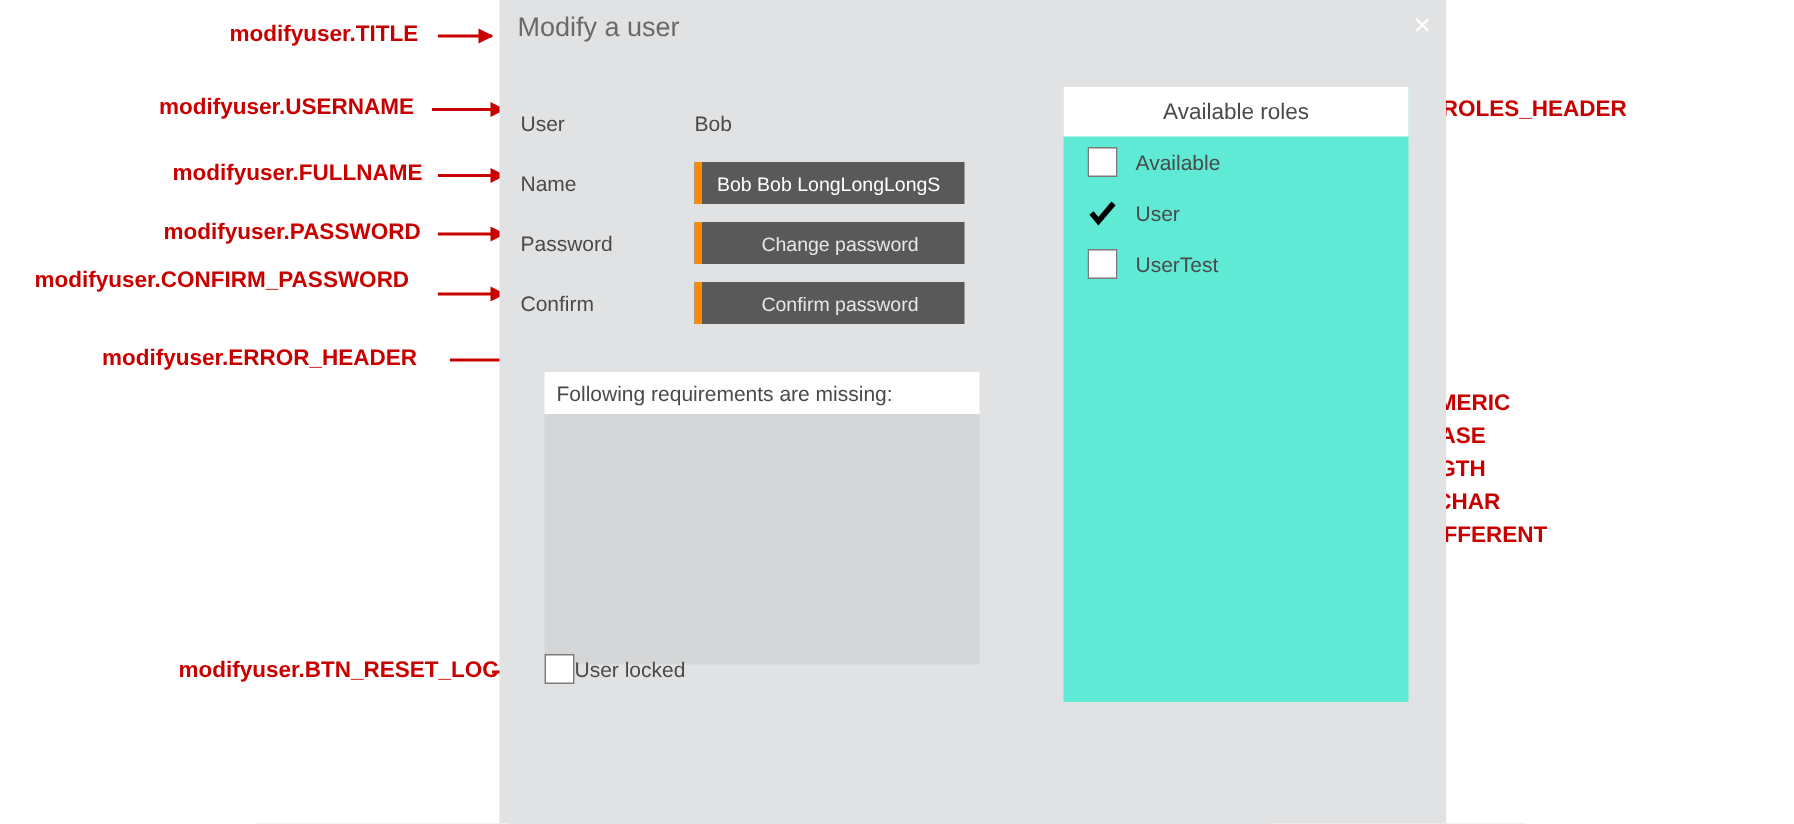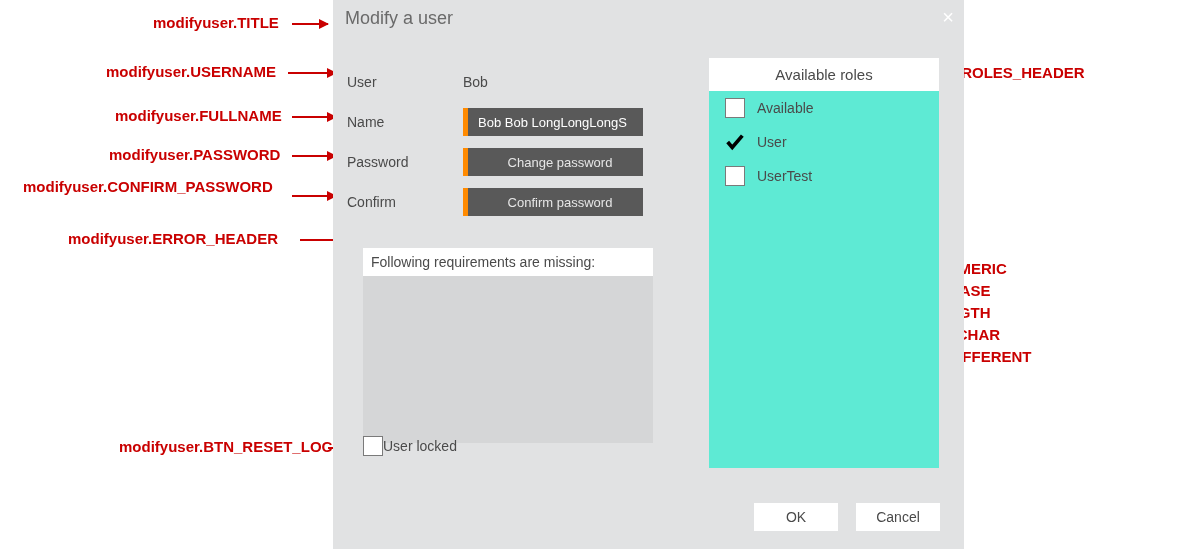--- a/index.html
+++ b/index.html
@@ -300,17 +300,13 @@
           </svg>
       </span>
       <span>User</span>
     </div>
     <div class="role-item">
       <span class="checkbox"></span>
       <span>UserTest</span>
     </div>
   </div>
 
-  <div class="dialog-buttons">
-    <button class="dlg-btn">OK</button>
-    <button class="dlg-btn">Cancel</button>
-  </div>
 </div>
 
 </body></html>

